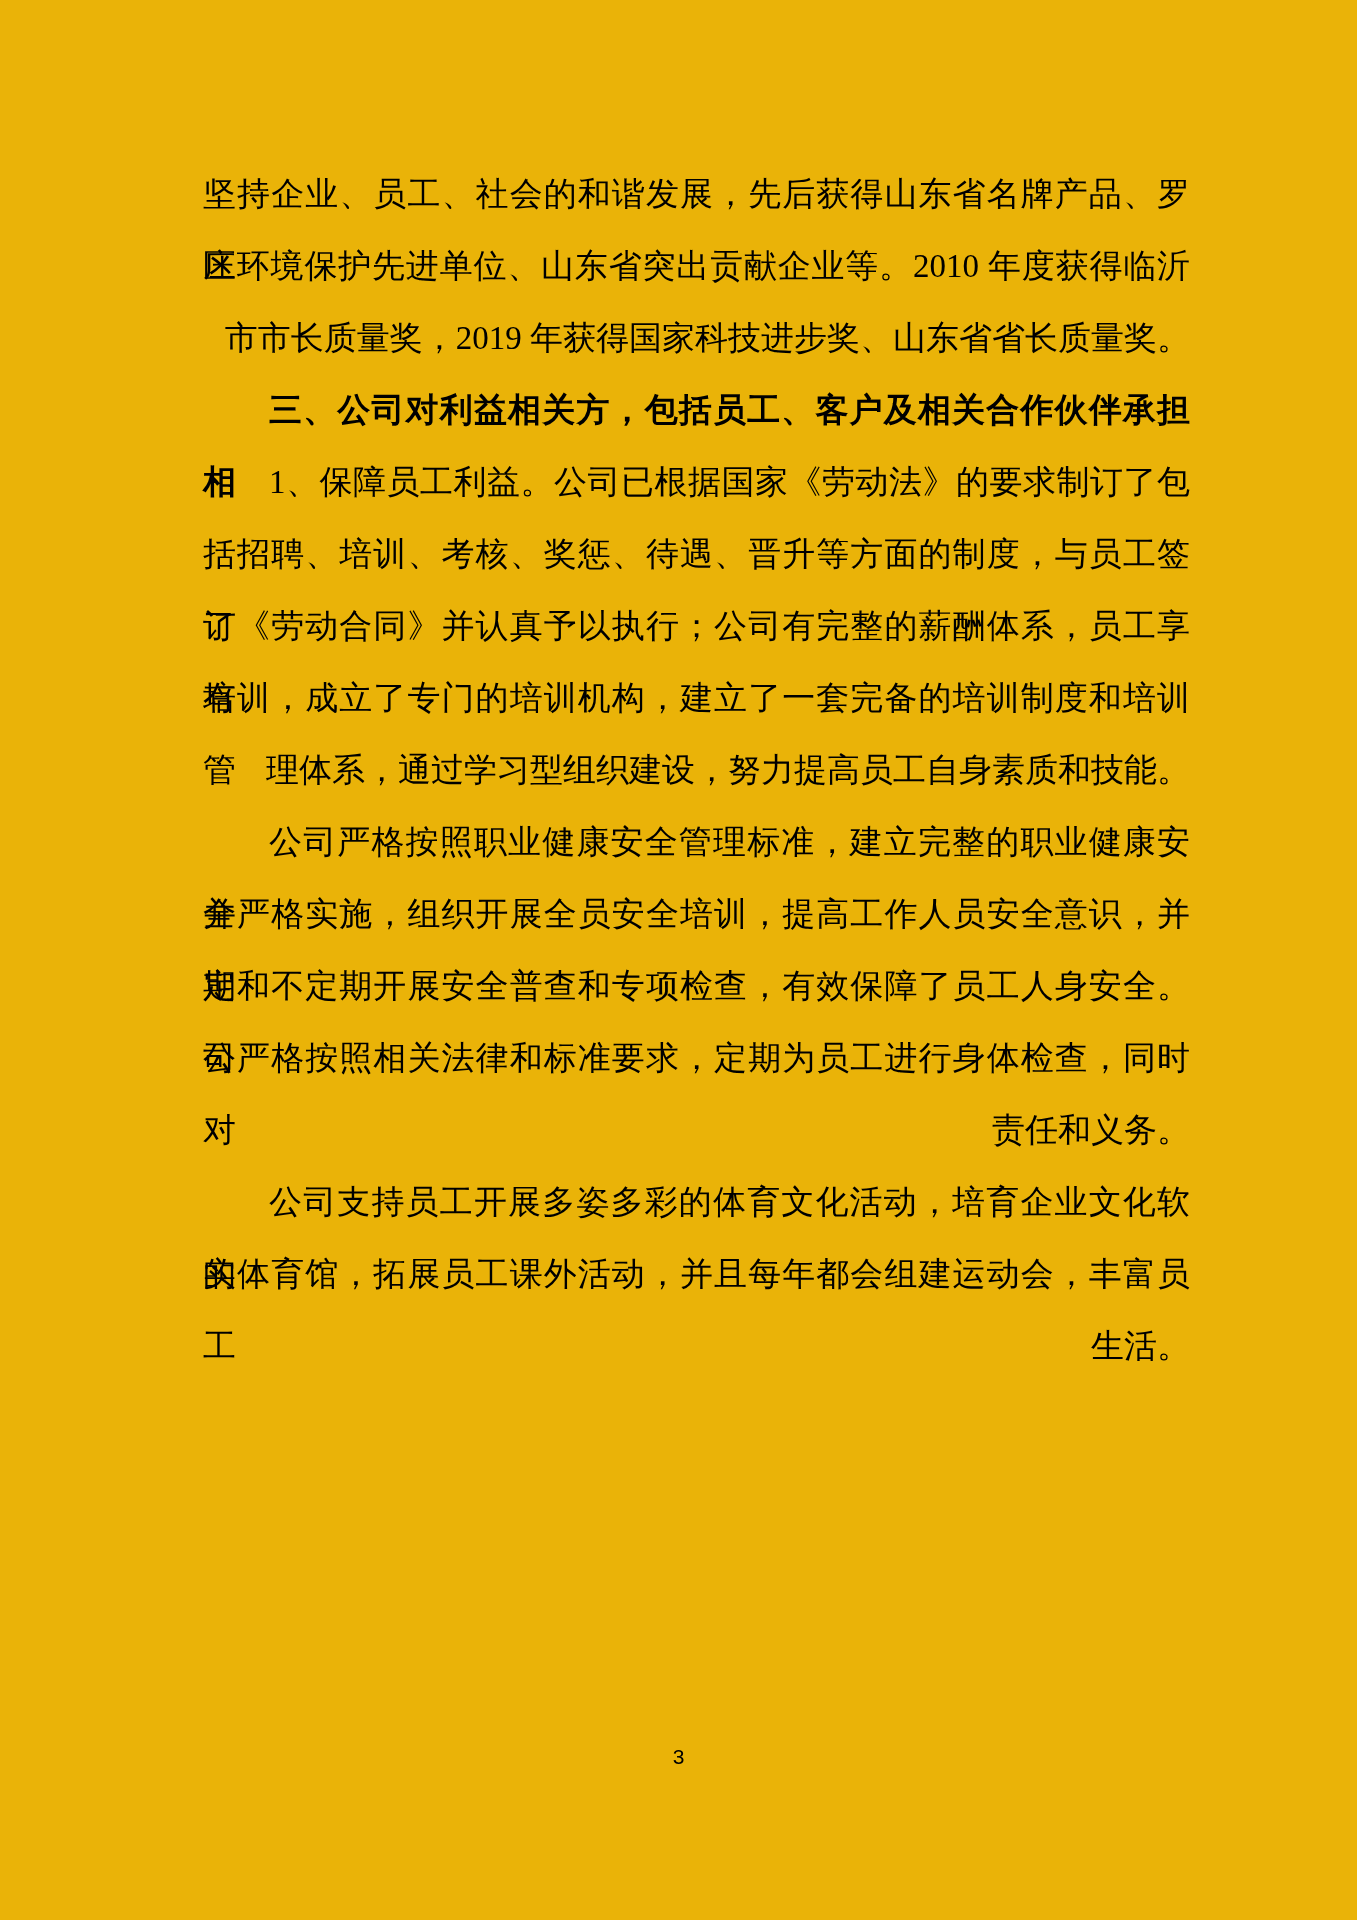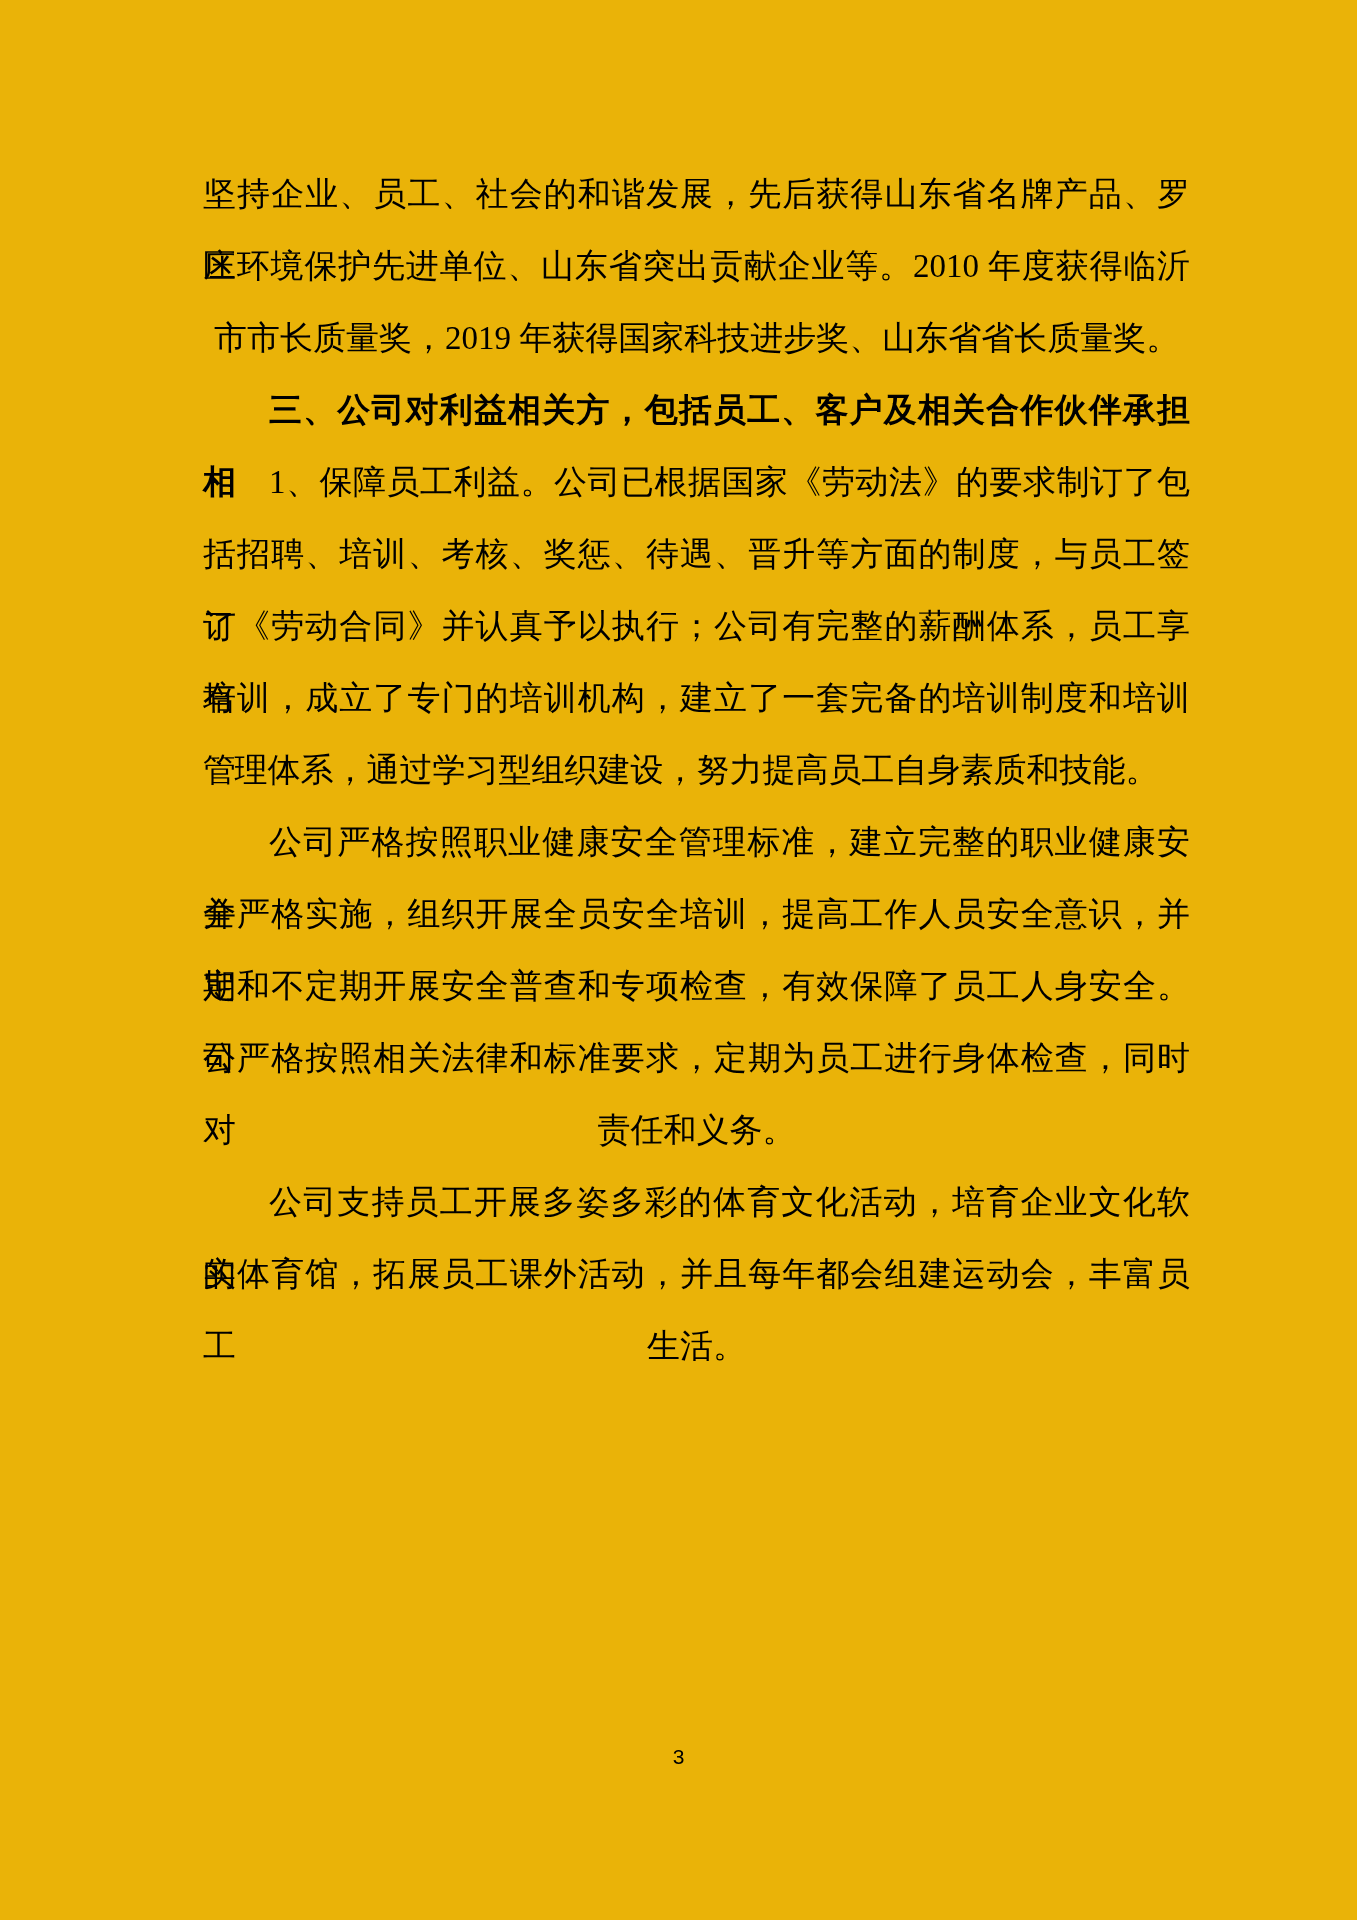--- a/index.html
+++ b/index.html
@@ -19,21 +19,21 @@
   .content {
     position: absolute;
     left: 203px;
     top: 158px;
     width: 987px;
   }
   .line {
     font-size: 33px;
     line-height: 72px;
     height: 72px;
-    text-align: center;
+    text-align: right;
     white-space: normal;
     overflow: visible;
   }
   .line.stretch {
     text-align: justify;
     text-align-last: justify;
   }
   .line.indent {
     text-indent: 66px;
   }

